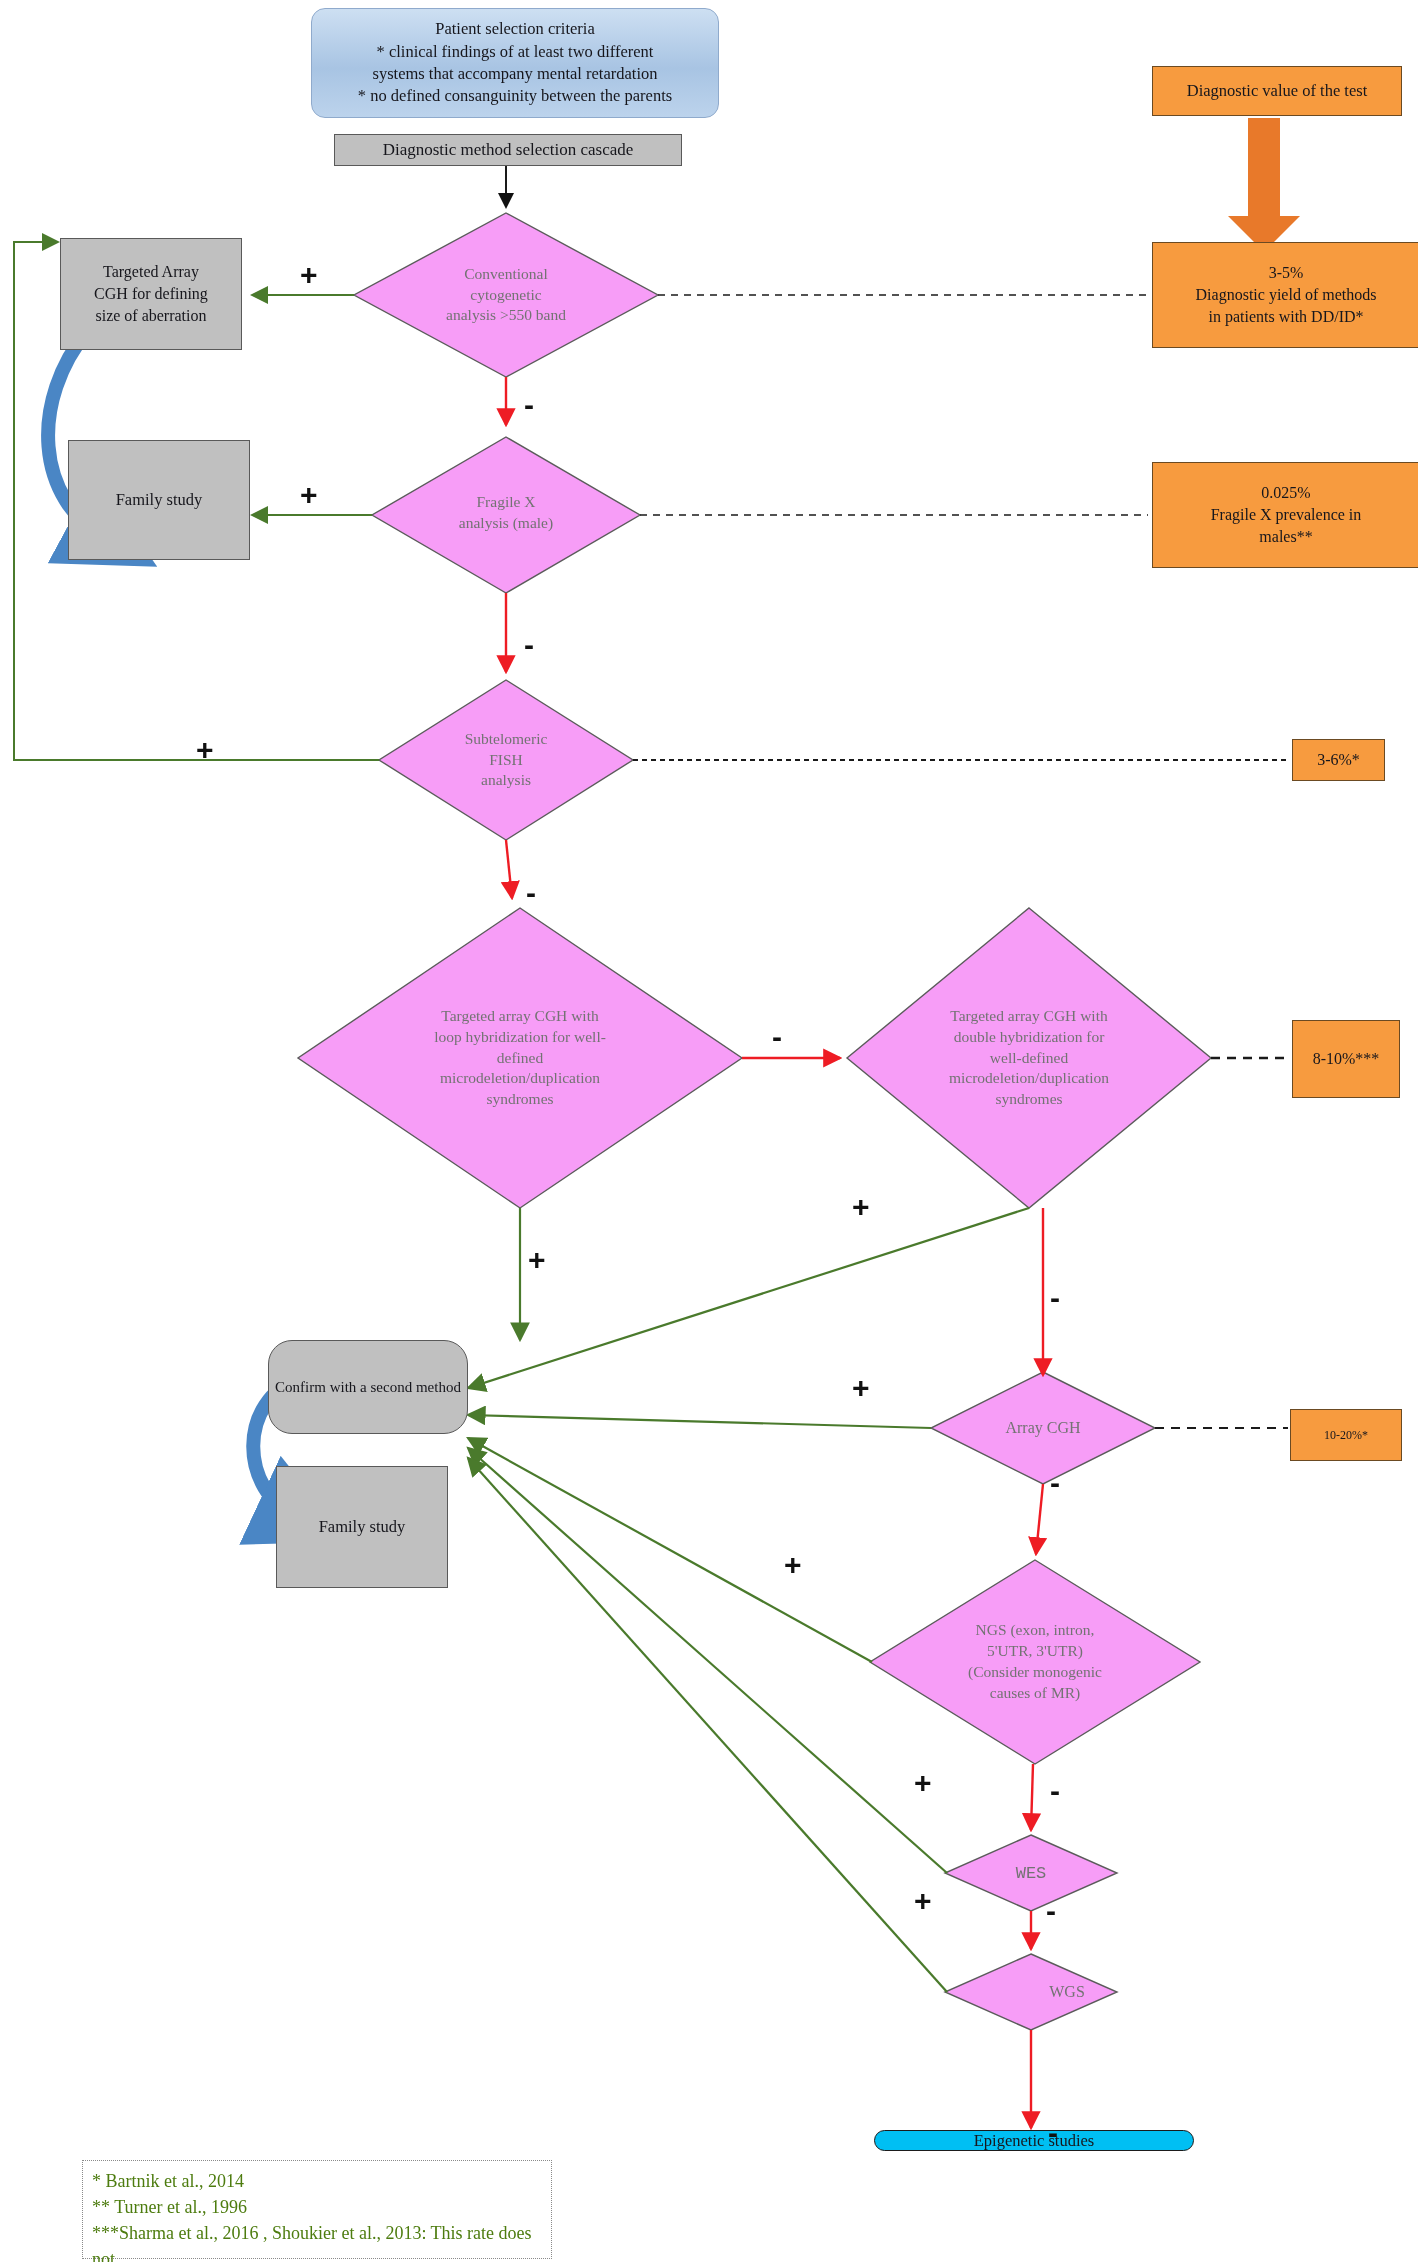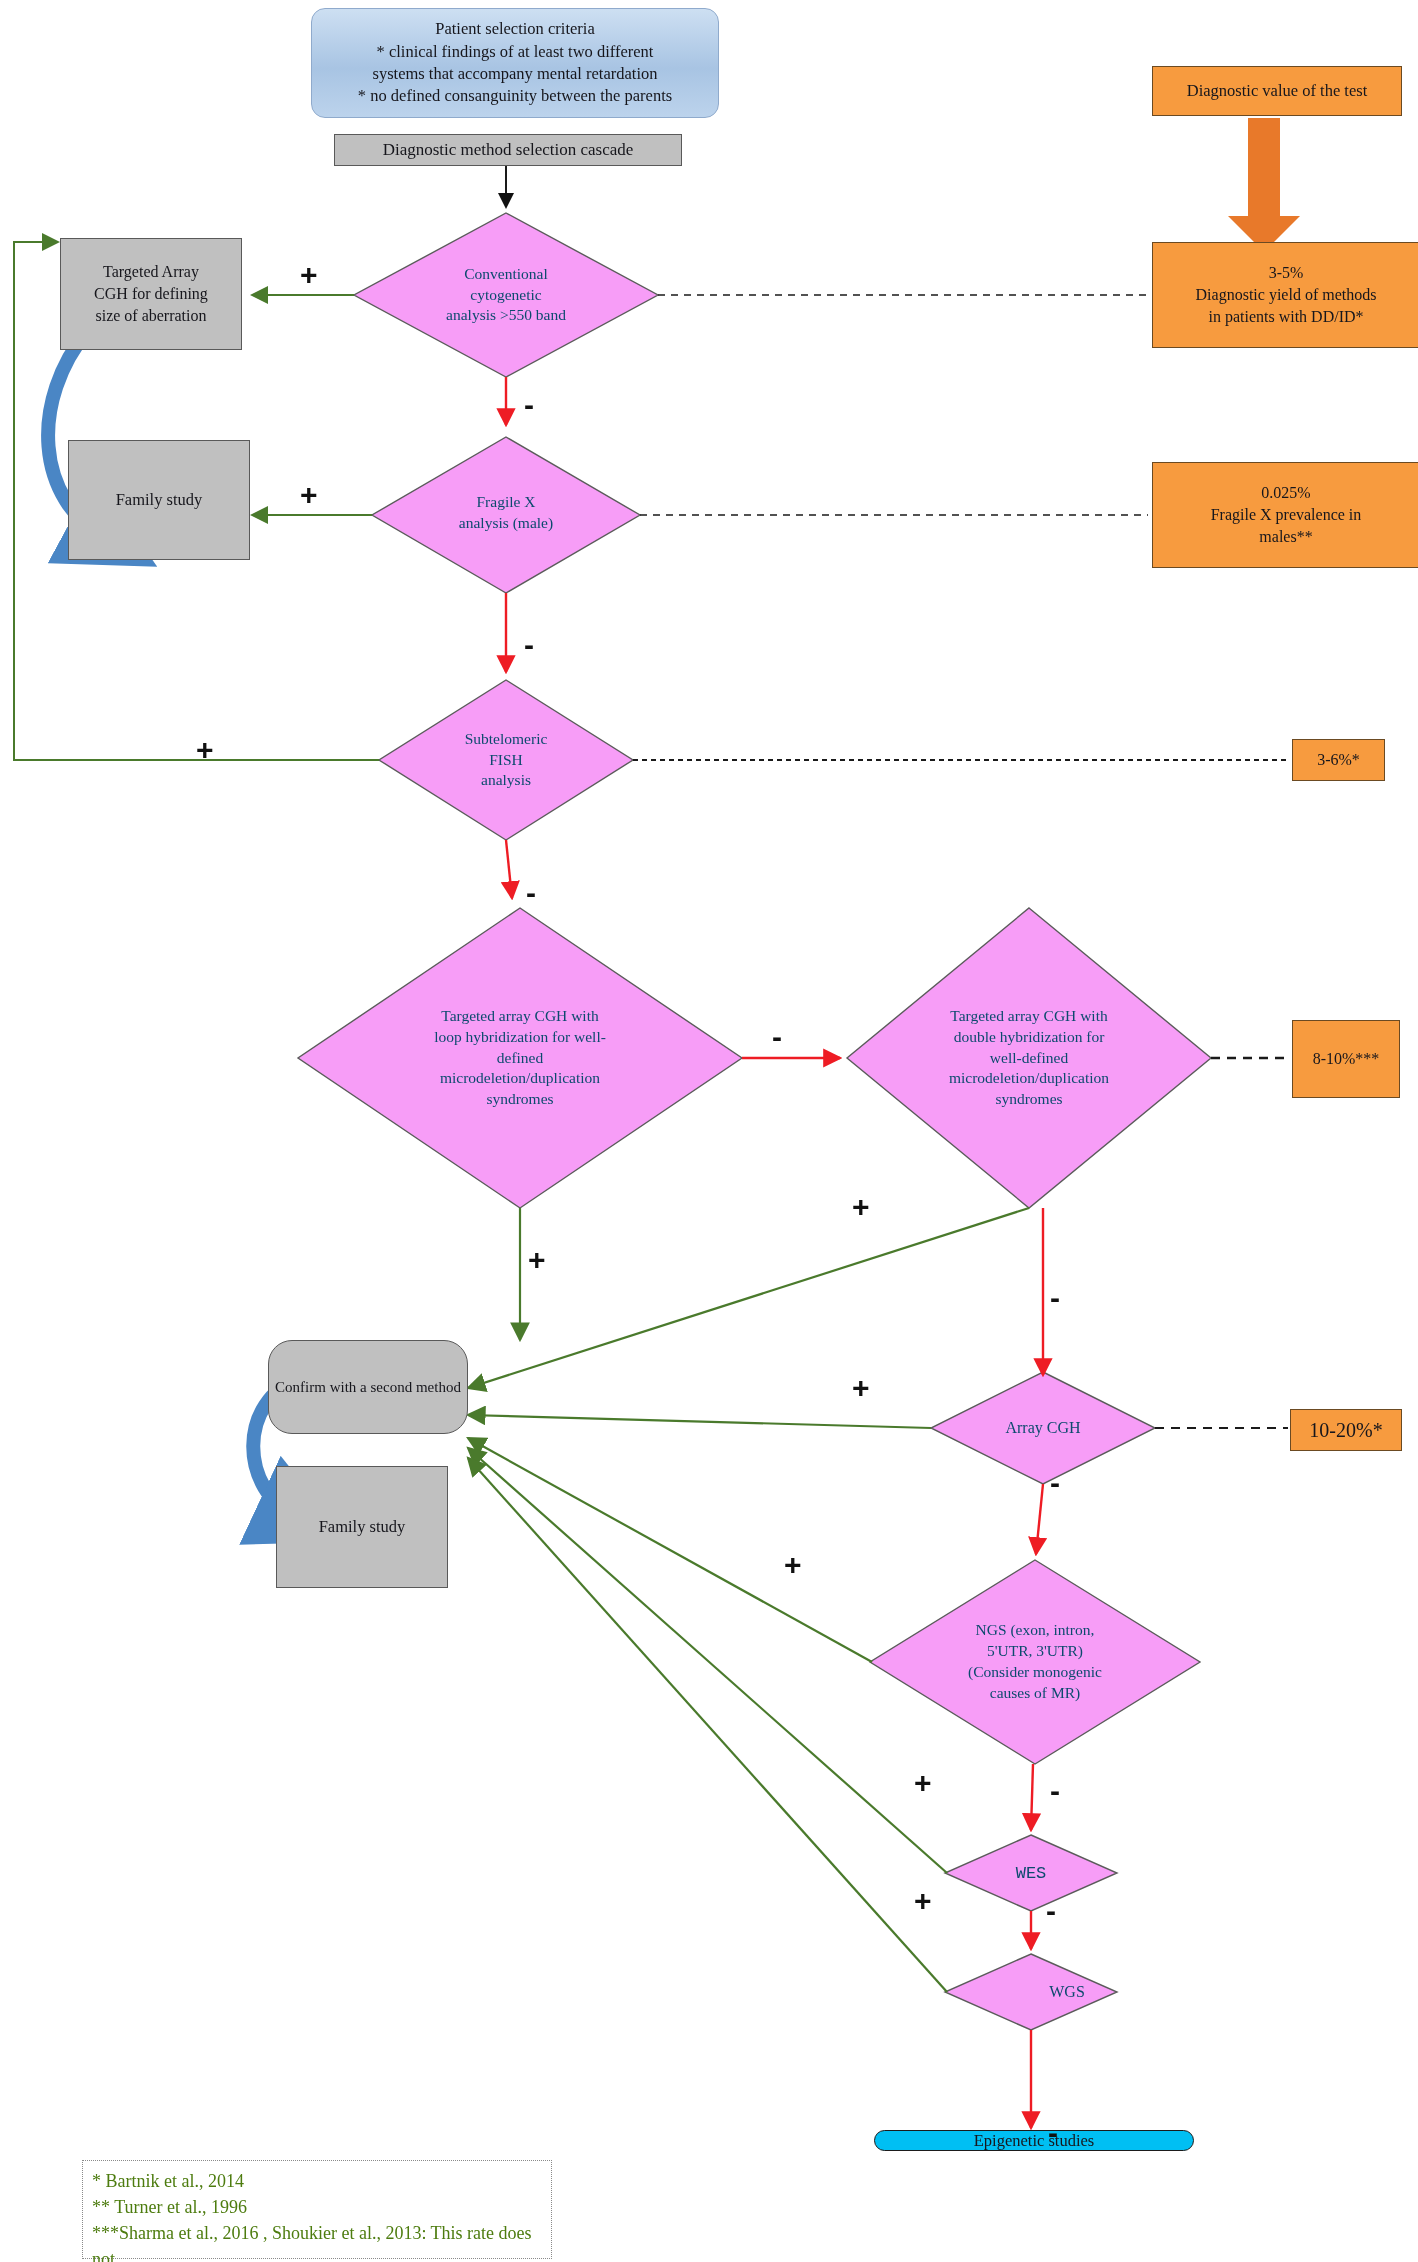--- a/index.html
+++ b/index.html
@@ -9,21 +9,21 @@
   .node{position:absolute;box-sizing:border-box;display:flex;align-items:center;justify-content:center;text-align:center;color:#16161c;}
   .gray{background:#c0c0c0;border:1px solid #595959;}
   .orange{background:#f79b3f;border:1px solid #6b4a22;}
   .cyan{background:#00bff3;border:1px solid #1b1b1b;border-radius:999px;}
   .blueround{border:1px solid #8faacc;border-radius:14px;
       background:linear-gradient(180deg,#cddff2 0%,#a8c4e3 55%,#bcd3ec 100%);}
   .sign{position:absolute;font-family:"Liberation Sans",sans-serif;font-weight:bold;color:#111;}
   .plus{font-size:30px;line-height:1;}
   .minus{font-size:30px;line-height:1;}
   .dia-label{position:absolute;display:flex;align-items:center;justify-content:center;
-     text-align:center;color:#0c4a6e;pointer-events:none;}
+     text-align:center;color:#737373;pointer-events:none;}
   .notes{position:absolute;border:1px dotted #8a8a8a;background:#fff;
      font-size:18px;line-height:1.45;padding:7px 9px 8px 9px;color:#4d7c0f;text-align:left;}
 </style>
 </head>
 <body>
 
 <div id="stage">
 
   <svg id="wires" viewBox="0 0 1418 2262">
       <defs>
@@ -129,21 +129,21 @@
 in patients with DD/ID*</div>
 
   <div class="node orange" style="left: 1152px; top: 462px; width: 268px; height: 106px; font-size: 16px; line-height: 1.36; white-space: pre-line; display: flex;">0.025%
 Fragile X prevalence in
 males**</div>
 
   <div class="node orange" style="left: 1292px; top: 1020px; width: 108px; height: 78px; font-size: 16px; display: flex;">8-10%***</div>
 
   <div class="node orange" style="left: 1292px; top: 739px; width: 93px; height: 42px; font-size: 16px; display: flex;">3-6%*</div>
 
-  <div class="node orange" style="left: 1290px; top: 1409px; width: 112px; height: 42px; font-size: 20px; display: flex;">10-20%*</div>
+  <div class="node orange" style="left: 1290px; top: 1409px; width: 112px; height: 52px; font-size: 12px; display: flex;">10-20%*</div>
 
   <div class="node gray" style="left: 60px; top: 238px; width: 182px; height: 112px; font-size: 16px; line-height: 1.36; white-space: pre-line; display: flex;">Targeted Array
 CGH for defining
 size of aberration</div>
 
   <div class="node gray" style="left: 68px; top: 440px; width: 182px; height: 120px; font-size: 16.5px; display: flex;">Family study</div>
 
   <div class="node gray" style="left: 268px; top: 1340px; width: 200px; height: 94px; font-size: 15px; display: flex; border-radius: 24px;">Confirm with a second method</div>
 
   <div class="node gray" style="left: 276px; top: 1466px; width: 172px; height: 122px; font-size: 16.5px; display: flex;">Family study</div>

